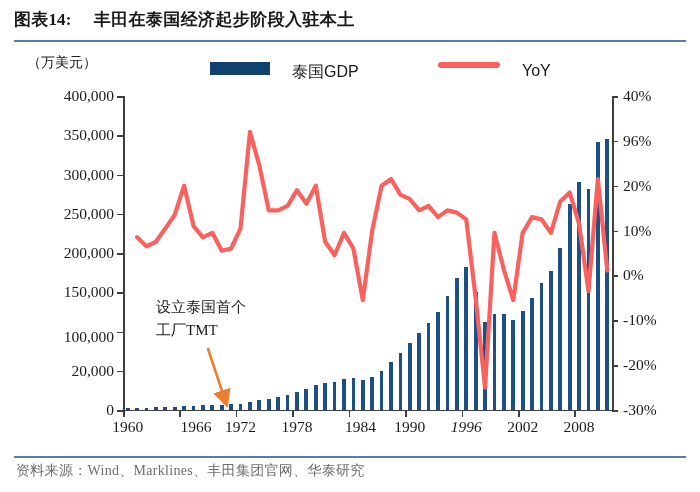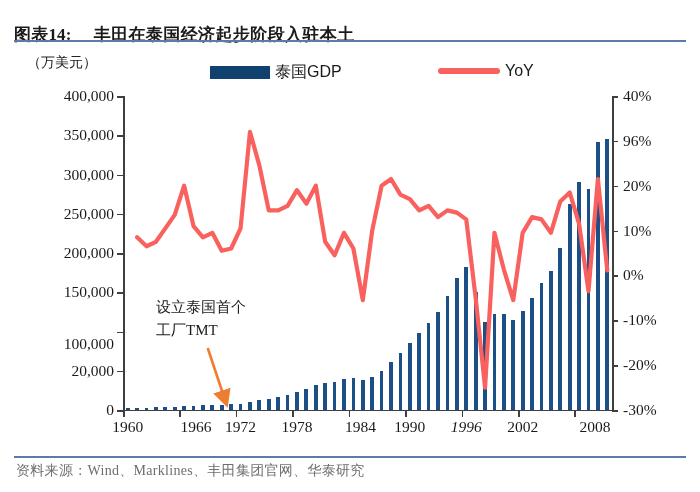--- a/index.html
+++ b/index.html
@@ -5,35 +5,35 @@
   html,body{margin:0;padding:0;}
   body{
     width:700px;height:492px;background:#ffffff;
     font-family:"Liberation Sans","DejaVu Sans",sans-serif;
     overflow:hidden;position:relative;
   }
   #page{position:relative;width:700px;height:492px;}
 
   
   .hdr{position:absolute;left:14px;top:8px;width:672px;height:34px;}
-  .hdr-line{display:flex;align-items:baseline;gap:22px;margin-top:15px;}
+  .hdr-line{display:flex;align-items:baseline;gap:22px;}
   .hdr-num{font-family:"Liberation Serif","DejaVu Serif",serif;font-weight:bold;font-size:17px;color:#1a1a1a;letter-spacing:.2px;}
   .hdr-title{font-family:"Liberation Serif","DejaVu Serif",serif;font-weight:bold;font-size:17px;color:#1a1a1a;letter-spacing:.4px;}
   .hdr-rule{position:absolute;left:14px;top:40px;width:672px;height:2px;background:#5b7ca6;}
 
   
   .ftr-rule{position:absolute;left:14px;top:456px;width:672px;height:1.5px;background:#5b7ca6;}
   .ftr-text{position:absolute;left:16px;top:462px;font-size:14px;color:#6e6e6e;
             font-family:"Liberation Serif","DejaVu Serif",serif;letter-spacing:.3px;}
 
   
   .unit{position:absolute;left:27px;top:54px;font-size:14px;color:#222;
         font-family:"Liberation Serif","DejaVu Serif",serif;}
   .legend{position:absolute;left:210px;top:58px;width:420px;height:26px;}
-  .lg-item{position:absolute;display:flex;align-items:center;gap:5px;}
+  .lg-item{position:absolute;display:flex;align-items:flex-start;gap:22px;}
   .lg-bar{width:60px;height:13px;background:#10416f;}
   .lg-line{width:62px;height:6px;border-radius:3px;background:#f9615e;}
   .lg-txt{font-size:16px;color:#1a1a1a;}
 
   
   .plot{position:absolute;left:123px;top:96px;width:490px;height:314px;}
   .axis-v{position:absolute;top:96px;width:1.6px;height:315px;background:#3f3f3f;}
   .axis-l{left:123px;}
   .axis-r{left:612px;}
   .axis-h{position:absolute;left:123px;top:409.5px;width:490px;height:1.6px;background:#3f3f3f;}
@@ -178,21 +178,21 @@
       <div class="tick-x" style="left: 517.962px;"></div>
       <div class="tick-x" style="left: 574.385px;"></div>
     </div>
   <div id="ylabsL">
       <div class="ylab ylab-l" style="top: 96px;">400,000</div>
       <div class="ylab ylab-l" style="top: 135.25px;">350,000</div>
       <div class="ylab ylab-l" style="top: 174.5px;">300,000</div>
       <div class="ylab ylab-l" style="top: 213.75px;">250,000</div>
       <div class="ylab ylab-l" style="top: 253px;">200,000</div>
       <div class="ylab ylab-l" style="top: 292.25px;">150,000</div>
-      <div class="ylab ylab-l" style="top: 344px;">100,000</div>
+      <div class="ylab ylab-l" style="top: 337px;">100,000</div>
       <div class="ylab ylab-l" style="top: 370.75px;">20,000</div>
       <div class="ylab ylab-l" style="top: 410px;">0</div>
     </div>
   <div id="ylabsR">
       <div class="ylab-r" style="top: 96px;">40%</div>
       <div class="ylab-r" style="top: 140.857px;">96%</div>
       <div class="ylab-r" style="top: 185.714px;">20%</div>
       <div class="ylab-r" style="top: 230.571px;">10%</div>
       <div class="ylab-r" style="top: 275.429px;">0%</div>
       <div class="ylab-r" style="top: 320.286px;">-10%</div>
@@ -201,21 +201,21 @@
     </div>
   <div id="xlabs">
       <div class="xlab" style="left: 127.702px;">1960</div>
       <div class="xlab" style="left: 196px; text-align: center;">1966</div>
       <div class="xlab" style="left: 240.548px;">1972</div>
       <div class="xlab" style="left: 296.971px;">1978</div>
       <div class="xlab" style="left: 353.394px; margin-left: 7px;">1984</div>
       <div class="xlab" style="left: 409.817px;">1990</div>
       <div class="xlab" style="left: 466.24px; font-style: italic;">1996</div>
       <div class="xlab" style="left: 522.663px;">2002</div>
-      <div class="xlab" style="left: 579.087px; margin-left: 16px;">2008</div>
+      <div class="xlab" style="left: 579.087px;">2008</div>
     </div>
 
   <div class="anno">
     <div>设立泰国首个</div>
     <div>工厂TMT</div>
   </div>
   <svg class="arrow-layer" viewBox="0 0 700 492">
     <defs>
       <marker id="ah" markerWidth="7" markerHeight="7" refX="2.2" refY="3.5" orient="auto">
         <path d="M0,0 L7,3.5 L0,7 z" fill="#ed7d31"></path>

